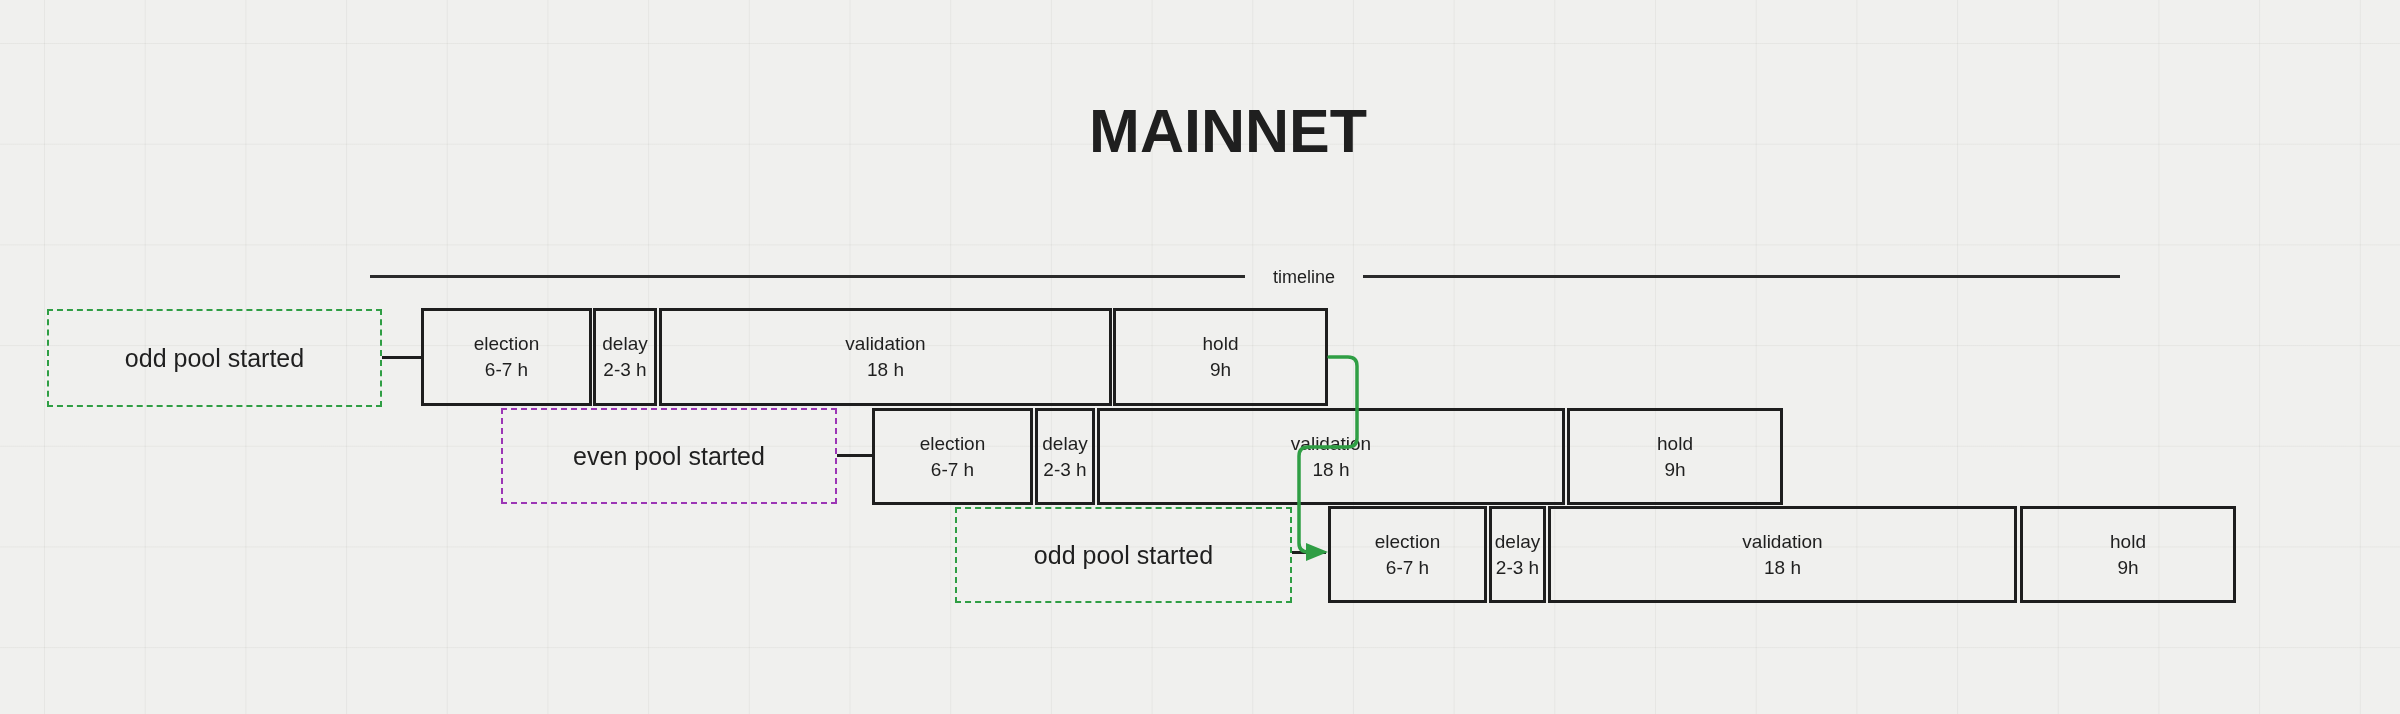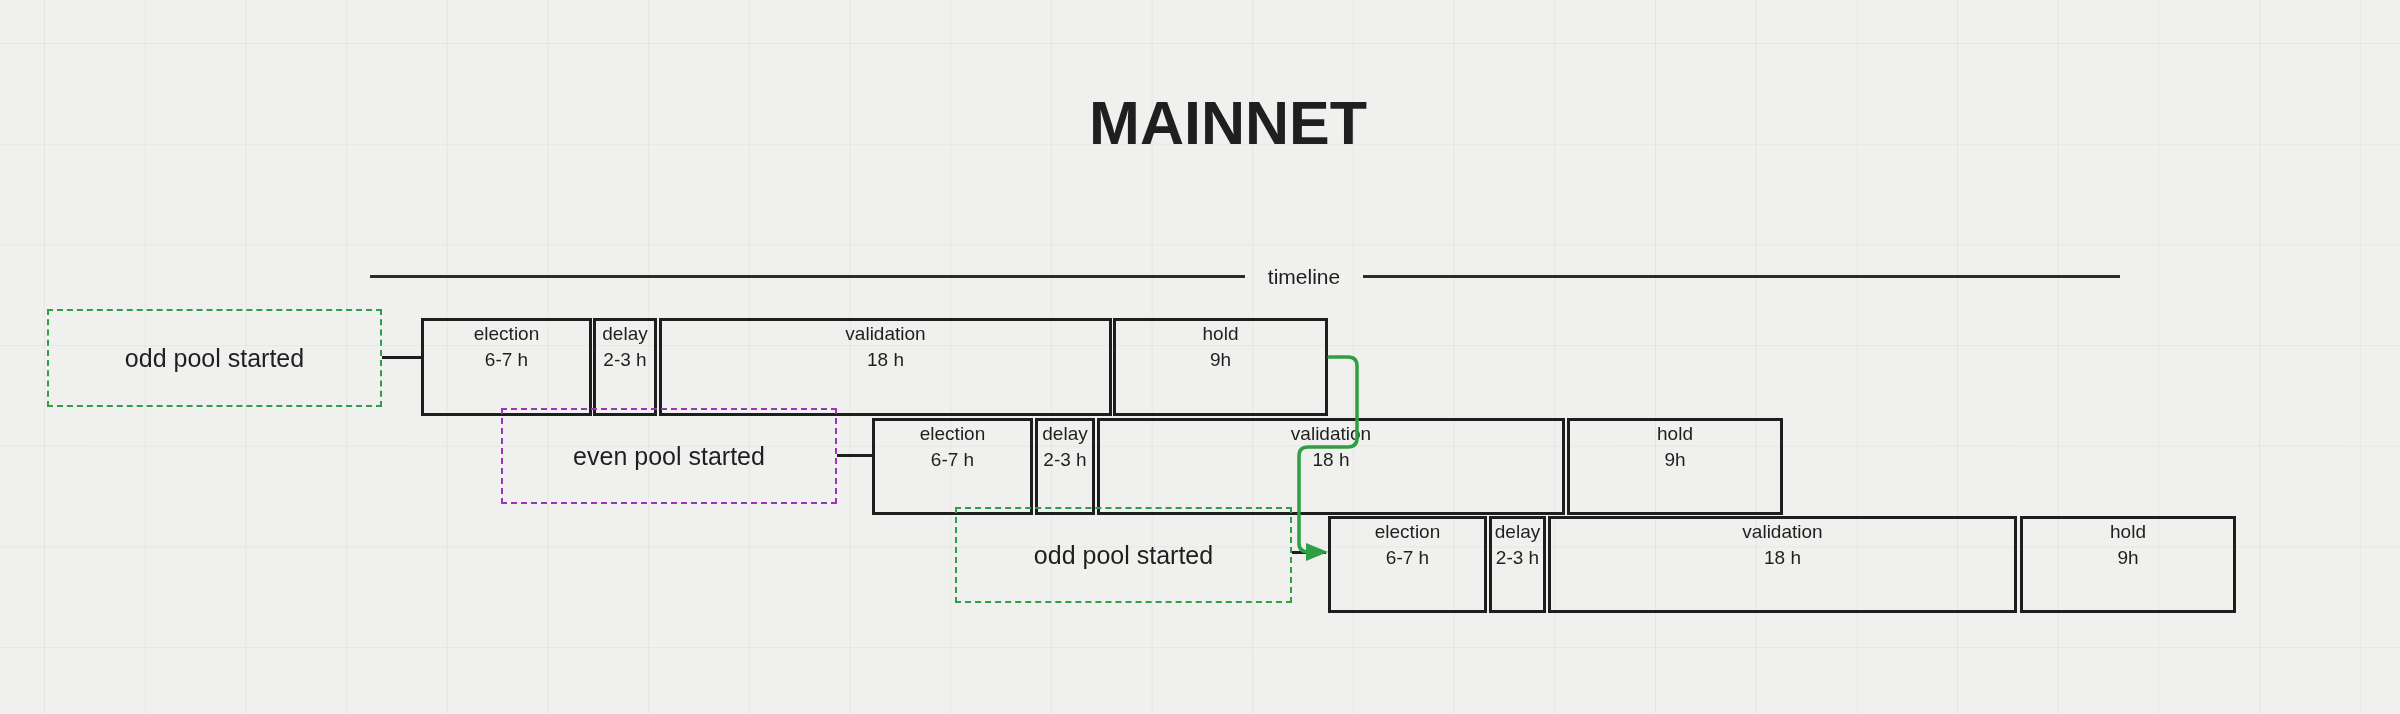--- a/index.html
+++ b/index.html
@@ -10,35 +10,34 @@
     background-image:
       linear-gradient(to right, rgba(60,60,50,0.055) 1px, transparent 1px),
       linear-gradient(to bottom, rgba(60,60,50,0.055) 1px, transparent 1px);
     background-size:100.7px 100.7px;
     background-position:44px 43px;
     font-family:"Liberation Sans","DejaVu Sans",sans-serif;
     color:#1e1e1e;
     overflow:hidden;
   }
   .title{
-    position:absolute;left:900px;top:88px;width:656px;
+    position:absolute;left:900px;top:96px;width:656px;
     text-align:center;font-size:61px;font-weight:700;color:#1f1f1f;
   }
   .tl-seg{position:absolute;top:275px;height:3px;background:#2b2b2b;}
   .tl-label{
     position:absolute;left:1245px;top:261px;width:118px;height:32px;
-    text-align:center;font-size:21px;line-height:32px;color:#1e1e1e;
+    text-align:center;font-size:18px;line-height:32px;color:#1e1e1e;
   }
   .phase{
     position:absolute;
     border:3px solid #1e1e1e;
     box-sizing:border-box;
-    display:flex;flex-direction:column;align-items:center;justify-content:flex-start;
+    display:flex;flex-direction:column;align-items:center;justify-content:center;
     background:transparent;
-    margin-top:10px;
   }
   .phase .l1,.phase .l2{font-size:19px;line-height:26px;color:#1f1f1f;white-space:nowrap;}
   .startbox{
     position:absolute;
     box-sizing:border-box;
     display:flex;align-items:center;justify-content:center;
     font-size:25px;color:#1f1f1f;
     background:transparent;
   }
   .startbox.green{border:2.6px dashed #2f9e44;}

